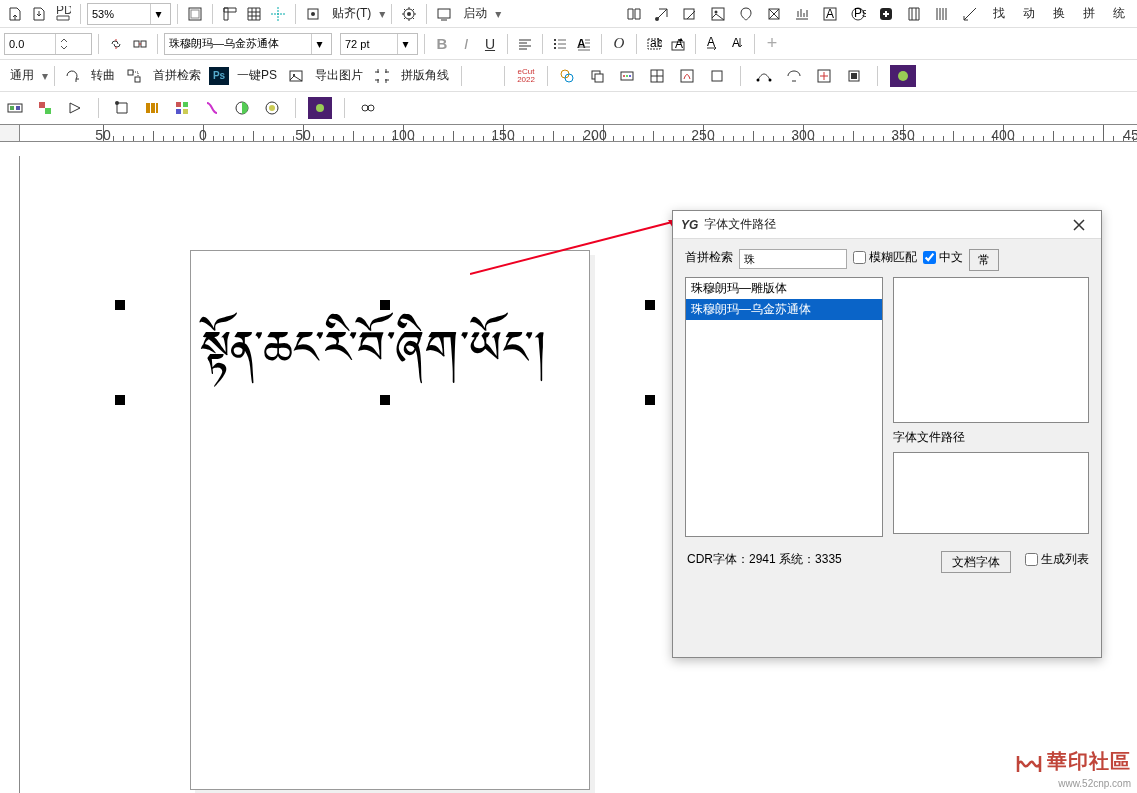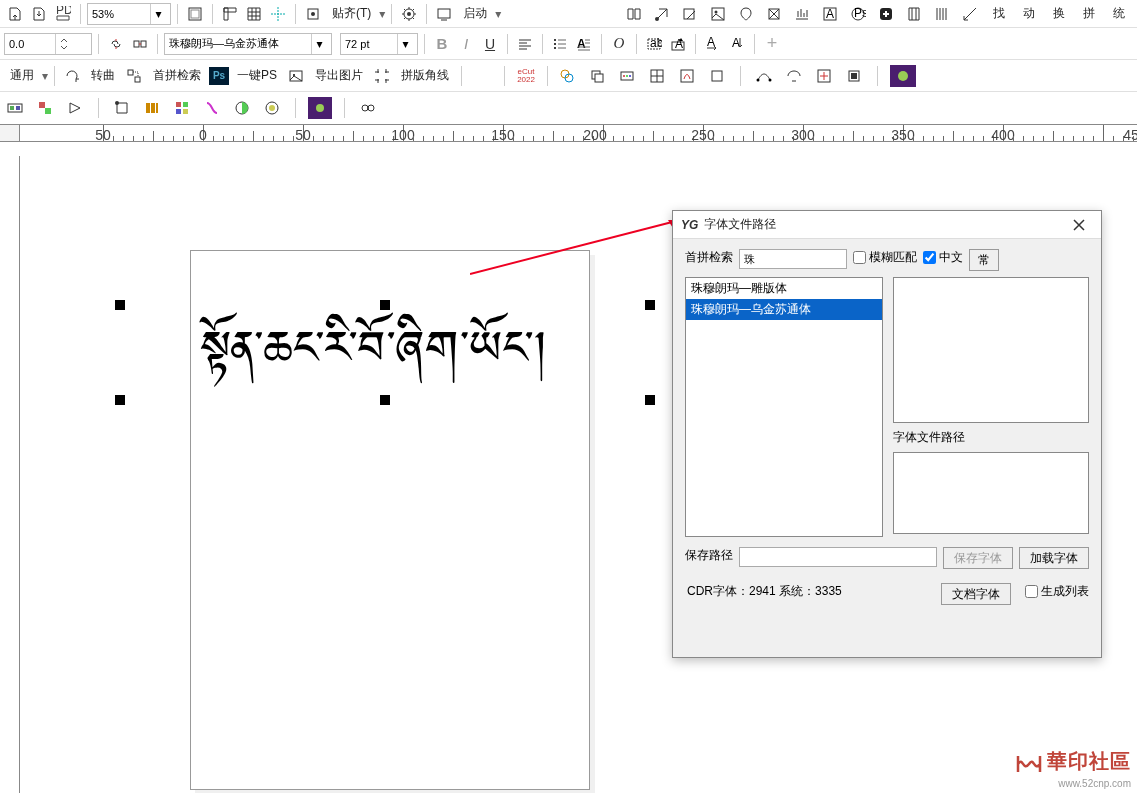--- a/index.html
+++ b/index.html
@@ -647,26 +647,20 @@
       <div class="list" style="flex:0 0 198px">
         <div class="it">珠穆朗玛—雕版体</div>
         <div class="it sel">珠穆朗玛—乌金苏通体</div>
       </div>
       <div style="flex:1;display:flex;flex-direction:column;gap:6px">
         <div class="pv"></div>
         <span>字体文件路径</span>
         <div class="pv" style="height:82px"></div>
       </div>
     </div>
-    <div class="drow" style="margin-top:10px">
-      <span>保存路径</span>
-      <input class="inp" style="flex: 1 1 0%;">
-      <button class="btn" disabled="">保存字体</button>
-      <button class="btn">加载字体</button>
-    </div>
     <div class="drow" style="margin-top:14px">
       <span style="margin-left:2px">CDR字体：2941 系统：3335</span>
       <div style="flex:1"></div>
       <button class="btn">文档字体</button>
       <label class="chk" style="margin-left:8px">
           <input type="checkbox" style="">
           <span>生成列表</span>
         </label>
     </div>
   </div>

